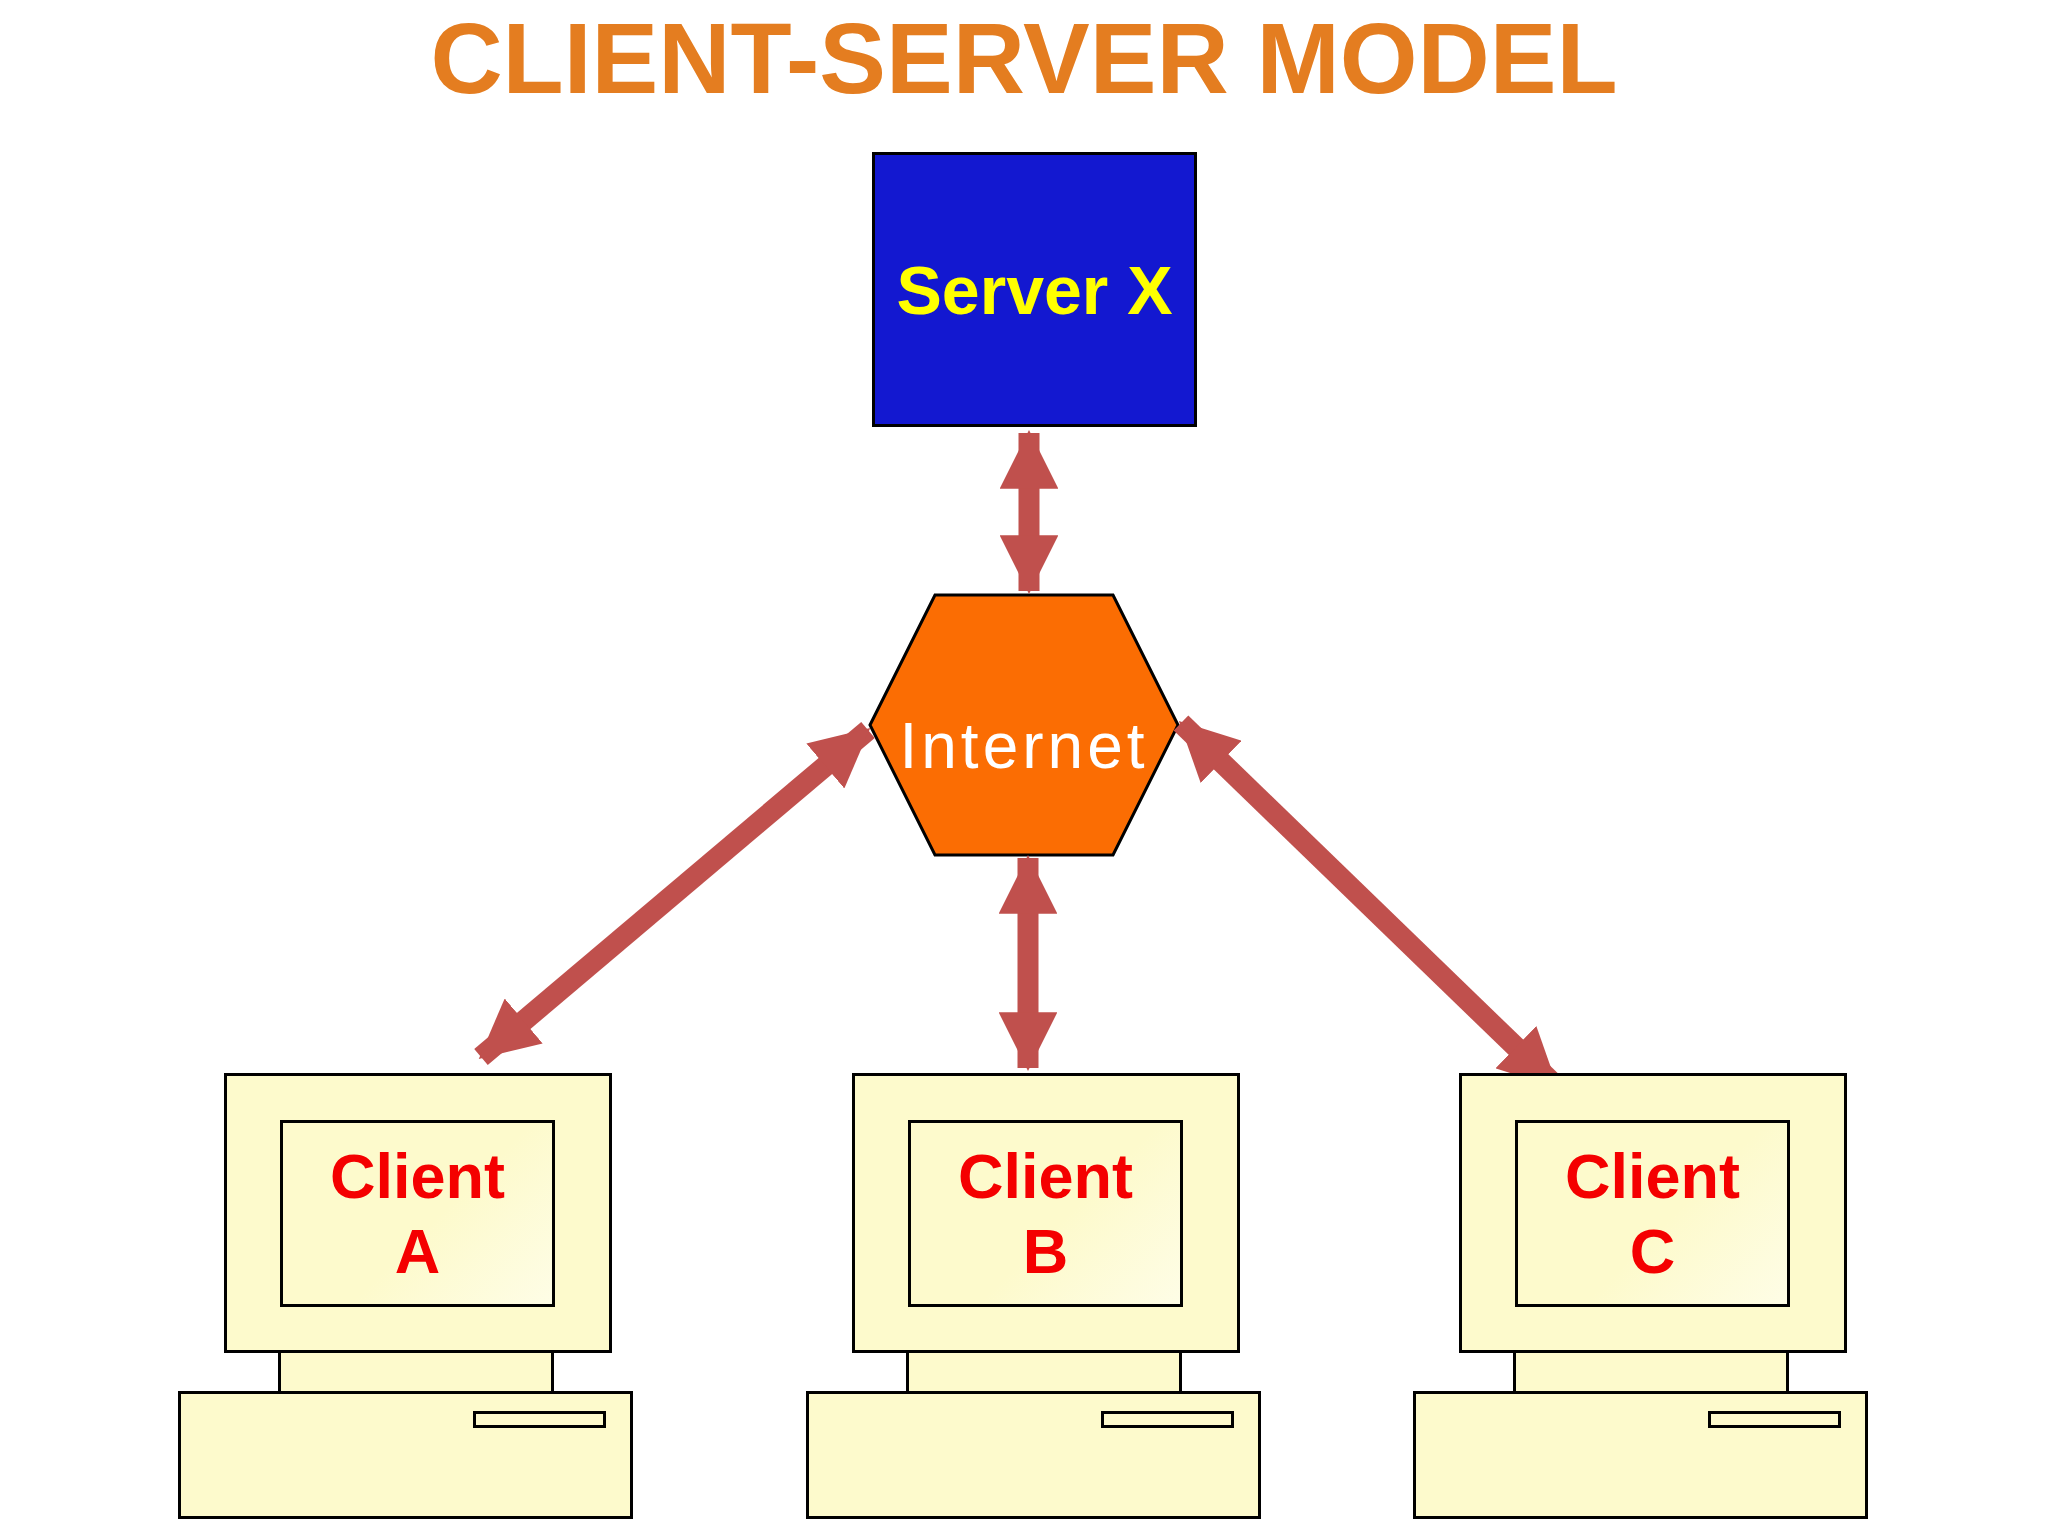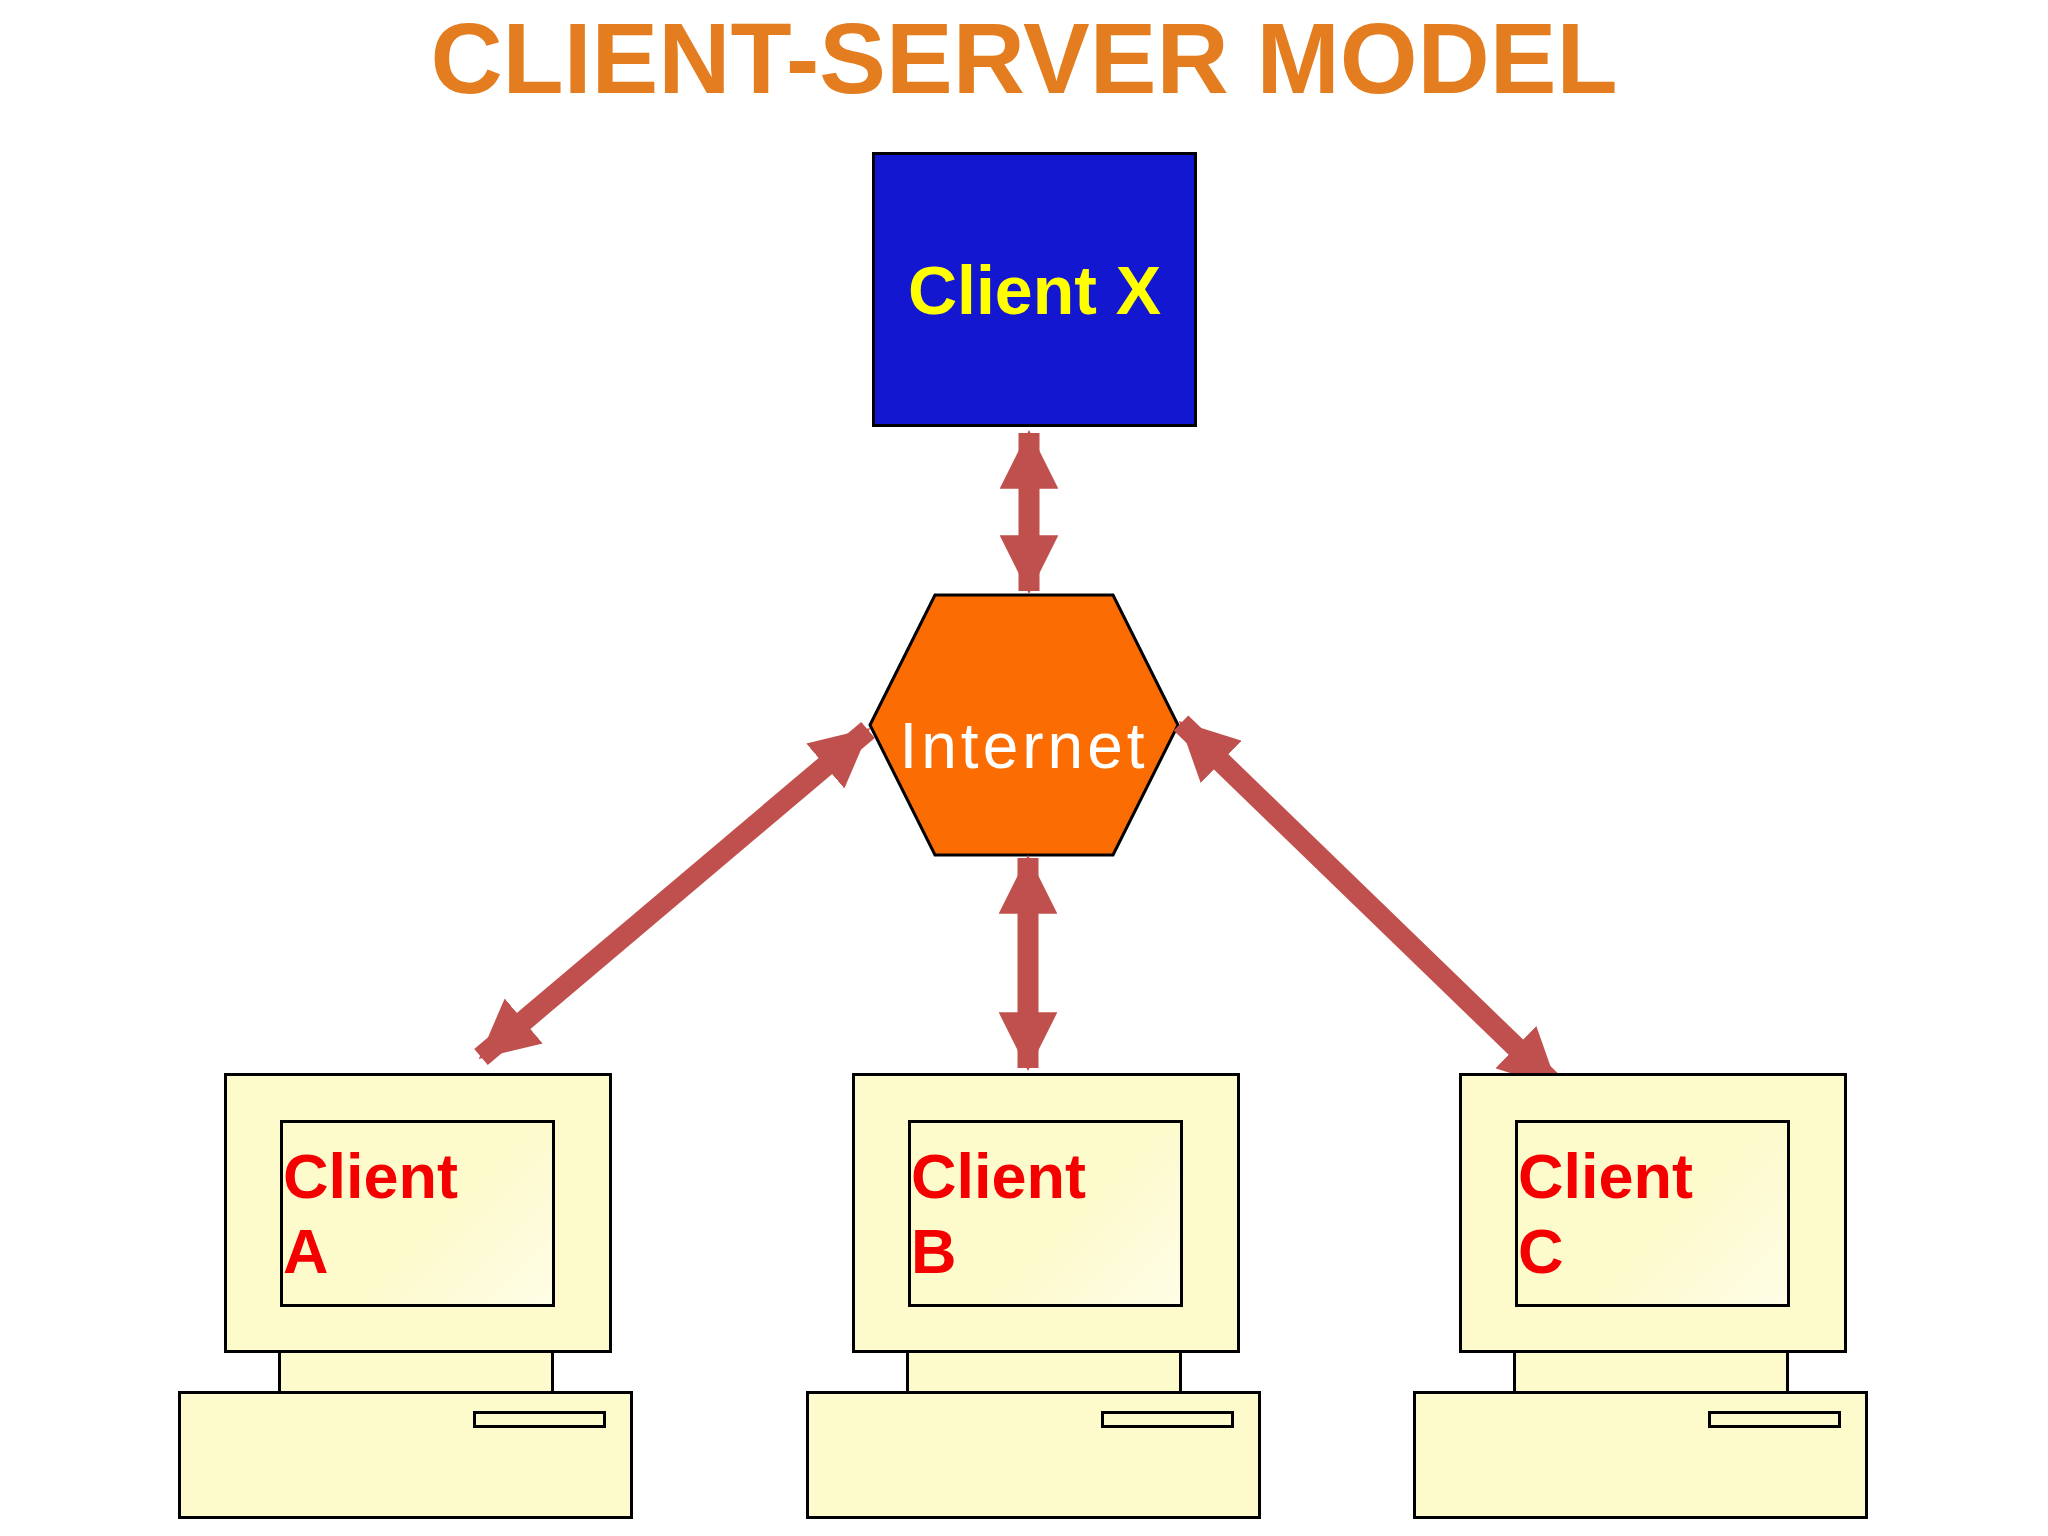--- a/index.html
+++ b/index.html
@@ -106,21 +106,21 @@
     position: absolute;
     left: 53px;
     top: 44px;
     width: 275px;
     height: 187px;
     border: 3px solid var(--outline-color, #000);
     box-sizing: border-box;
     background: linear-gradient(135deg, var(--client-fill, #FDFACC) 55%, #FEFDE6 100%);
     display: flex;
     flex-direction: column;
-    align-items: flex-start;
+    align-items: center;
     justify-content: center;
   }
   .client-text {
     color: var(--client-text, #F40000);
     font-size: 63px;
     font-weight: bold;
     line-height: 1.18;
     text-align: center;
   }
   .computer .neck {
@@ -157,21 +157,21 @@
   }
 </style>
 </head>
 <body>
 
 <div class="canvas">
 
   <div class="title">CLIENT-SERVER MODEL</div>
 
   <div class="server-box">
-    <span class="server-label">Client X</span>
+    <span class="server-label">Server X</span>
   </div>
 
   <div class="computer" style="left:178px;">
     <div class="monitor">
       <div class="screen">
         <div class="client-text">Client</div>
         <div class="client-text">A</div>
       </div>
     </div>
     <div class="neck"></div>

